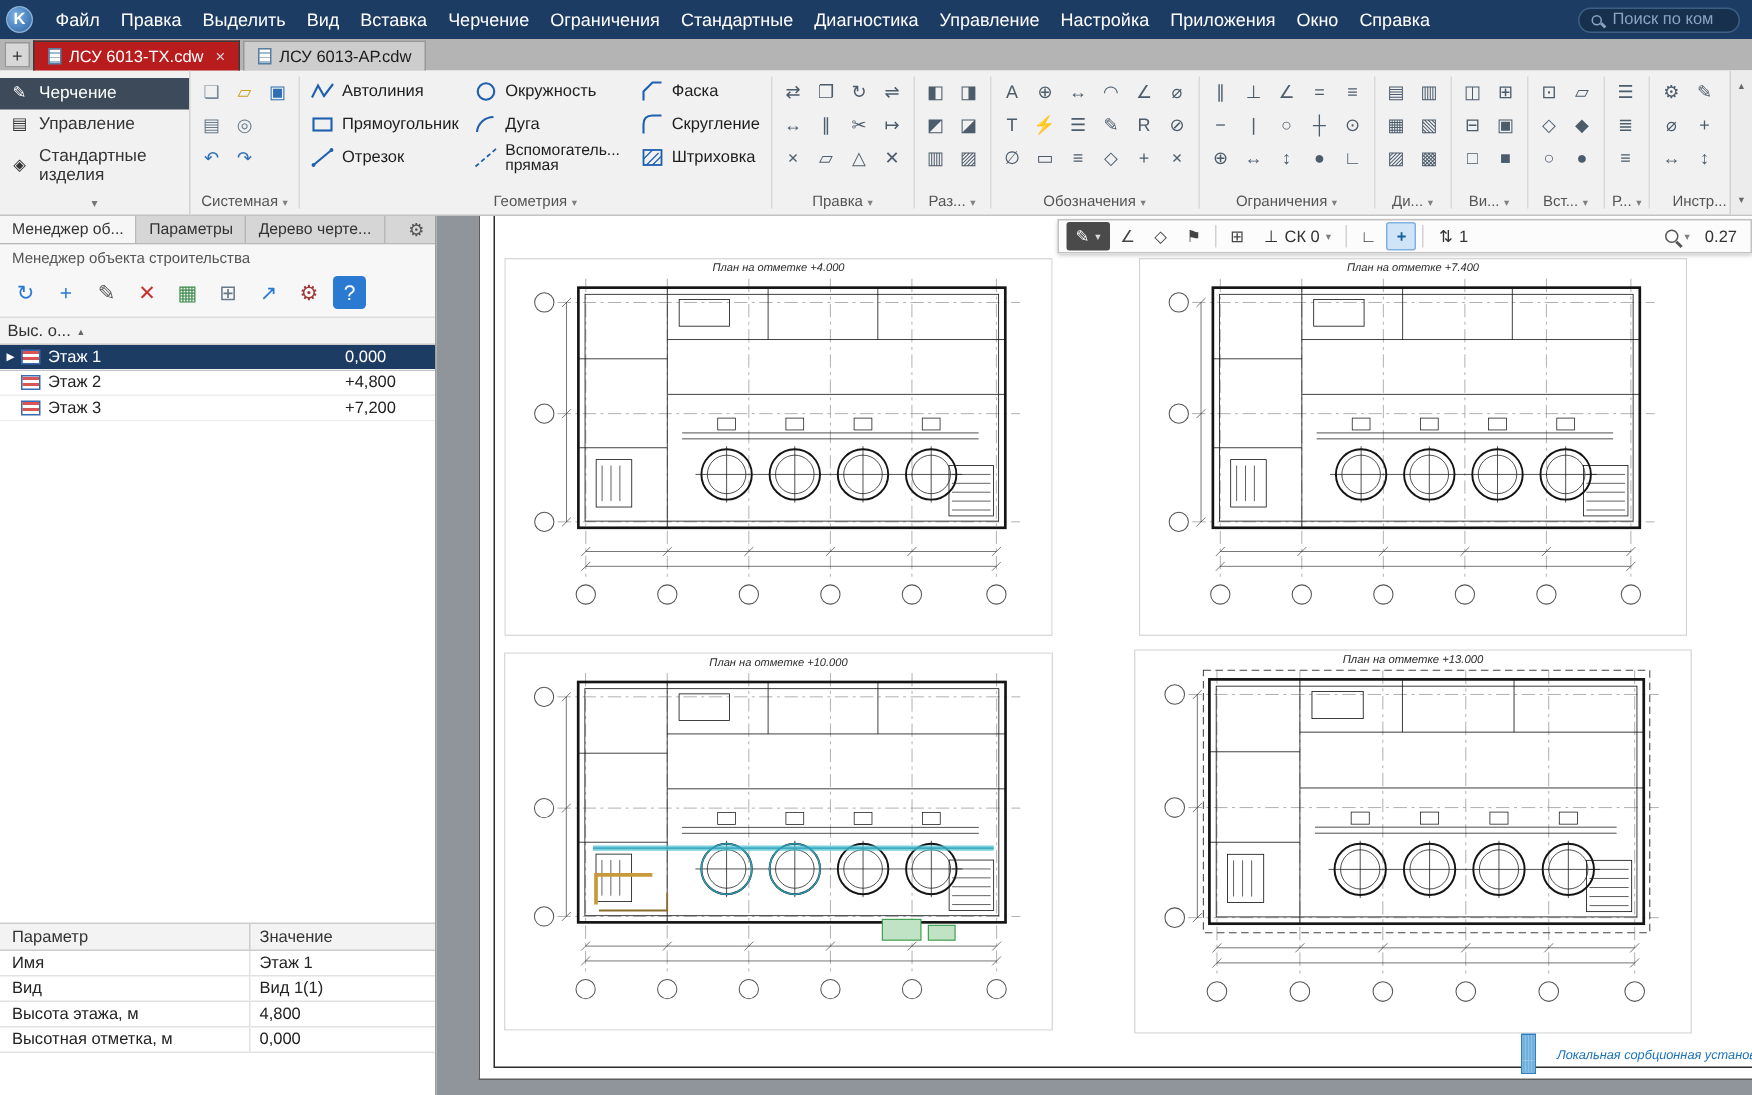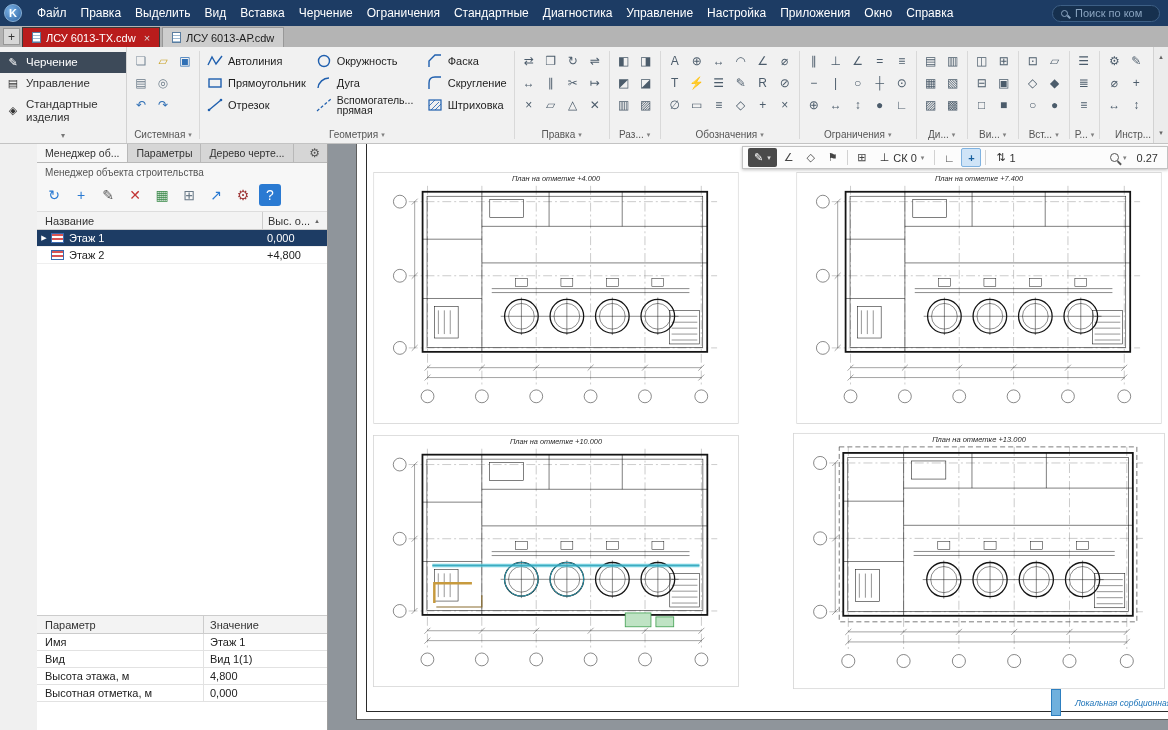--- a/index.html
+++ b/index.html
@@ -43,21 +43,21 @@
   .tbtn { width:22px; height:22px; display:flex; align-items:center; justify-content:center; font-size:12px; color:#4c5c6b; }
   .rlabel { margin-top:auto; display:flex; align-items:center; justify-content:center; gap:3px; font-size:10px; color:#555; padding:2px 2px 3px; white-space:nowrap; }
   .caret { font-size:7px; color:#808080; }
   .geo-grid { display:grid; grid-template-columns:auto auto auto; grid-auto-rows:22px; column-gap:2px; align-content:start; }
   .geo-btn { display:flex; align-items:center; gap:5px; font-size:11px; color:#1e1e1e; padding:0 4px; white-space:nowrap; }
   .geo-btn svg { flex:none; }
   .geo-label.wrap { white-space:normal; width:80px; line-height:1.0; font-size:10.5px; }
   .ribbon-overflow { position:absolute; right:0; top:0; bottom:0; width:15px; background:#ececec; border-left:1px solid #d2d2d2; display:flex; flex-direction:column; align-items:center; justify-content:space-between; padding:6px 0; font-size:7px; color:#666; }
 
   
-  .content { display:flex; height:586px;margin-left:37px; }
+  .content { display:flex; height:586px; }
   .left-panel { width:291px; background:#fff; border-right:1px solid #9d9d9d; display:flex; flex-direction:column; flex:none; }
   .ptabs { display:flex; background:#d6d6d6; height:19px; border-bottom:1px solid #b8b8b8; font-size:10.5px; align-items:stretch; }
   .ptab { padding:0 8px; display:flex; align-items:center; border-right:1px solid #b8b8b8; color:#333; white-space:nowrap; }
   .ptab.active { background:#f6f6f6; }
   .ptab-gear { margin-left:auto; padding:0 7px; display:flex; align-items:center; color:#555; font-size:12px; }
   .psubtitle { font-size:10px; color:#555; padding:4px 8px 2px; background:#f7f7f7; }
   .ptoolbar { display:flex; gap:5px; padding:4px 6px 5px; background:#f7f7f7; border-bottom:1px solid #ddd; }
   .ptoolbar .tbtn { width:22px; height:22px; font-size:14px; }
 
   .tree { font-size:11px; }
@@ -519,37 +519,42 @@
           <span class="tbtn" style="color: rgb(194, 52, 52);">✕</span>
           <span class="tbtn" style="color: rgb(58, 138, 74);">▦</span>
           <span class="tbtn" style="color: rgb(106, 122, 136);">⊞</span>
           <span class="tbtn" style="color: rgb(42, 122, 210);">↗</span>
           <span class="tbtn" style="color: rgb(160, 58, 58);">⚙</span>
           <span class="tbtn" style="color: rgb(255, 255, 255); background: rgb(42, 122, 210); border-radius: 3px;">?</span>
         </div>
 
       <div class="tree">
         <div class="tree-head">
-          <span class="th1">Название</span>
           <span class="th2">
             <span>Выс. о...</span>
             <span class="sort">▴</span>
           </span>
         </div>
         <div class="trow selected">
           <span class="expander">▶</span>
           <span class="floor-ico"></span>
           <span class="tname">Этаж 1</span>
           <span class="tval">0,000</span>
         </div>
         <div class="trow">
           <span class="expander"></span>
           <span class="floor-ico"></span>
           <span class="tname">Этаж 2</span>
           <span class="tval">+4,800</span>
+        </div>
+        <div class="trow">
+          <span class="expander"></span>
+          <span class="floor-ico"></span>
+          <span class="tname">Этаж 3</span>
+          <span class="tval">+7,200</span>
         </div>
       </div>
 
       <div class="panel-fill"></div>
 
       <div class="params">
         <div class="prow head">
           <span class="pc1">Параметр</span>
           <span class="pc2">Значение</span>
         </div>

